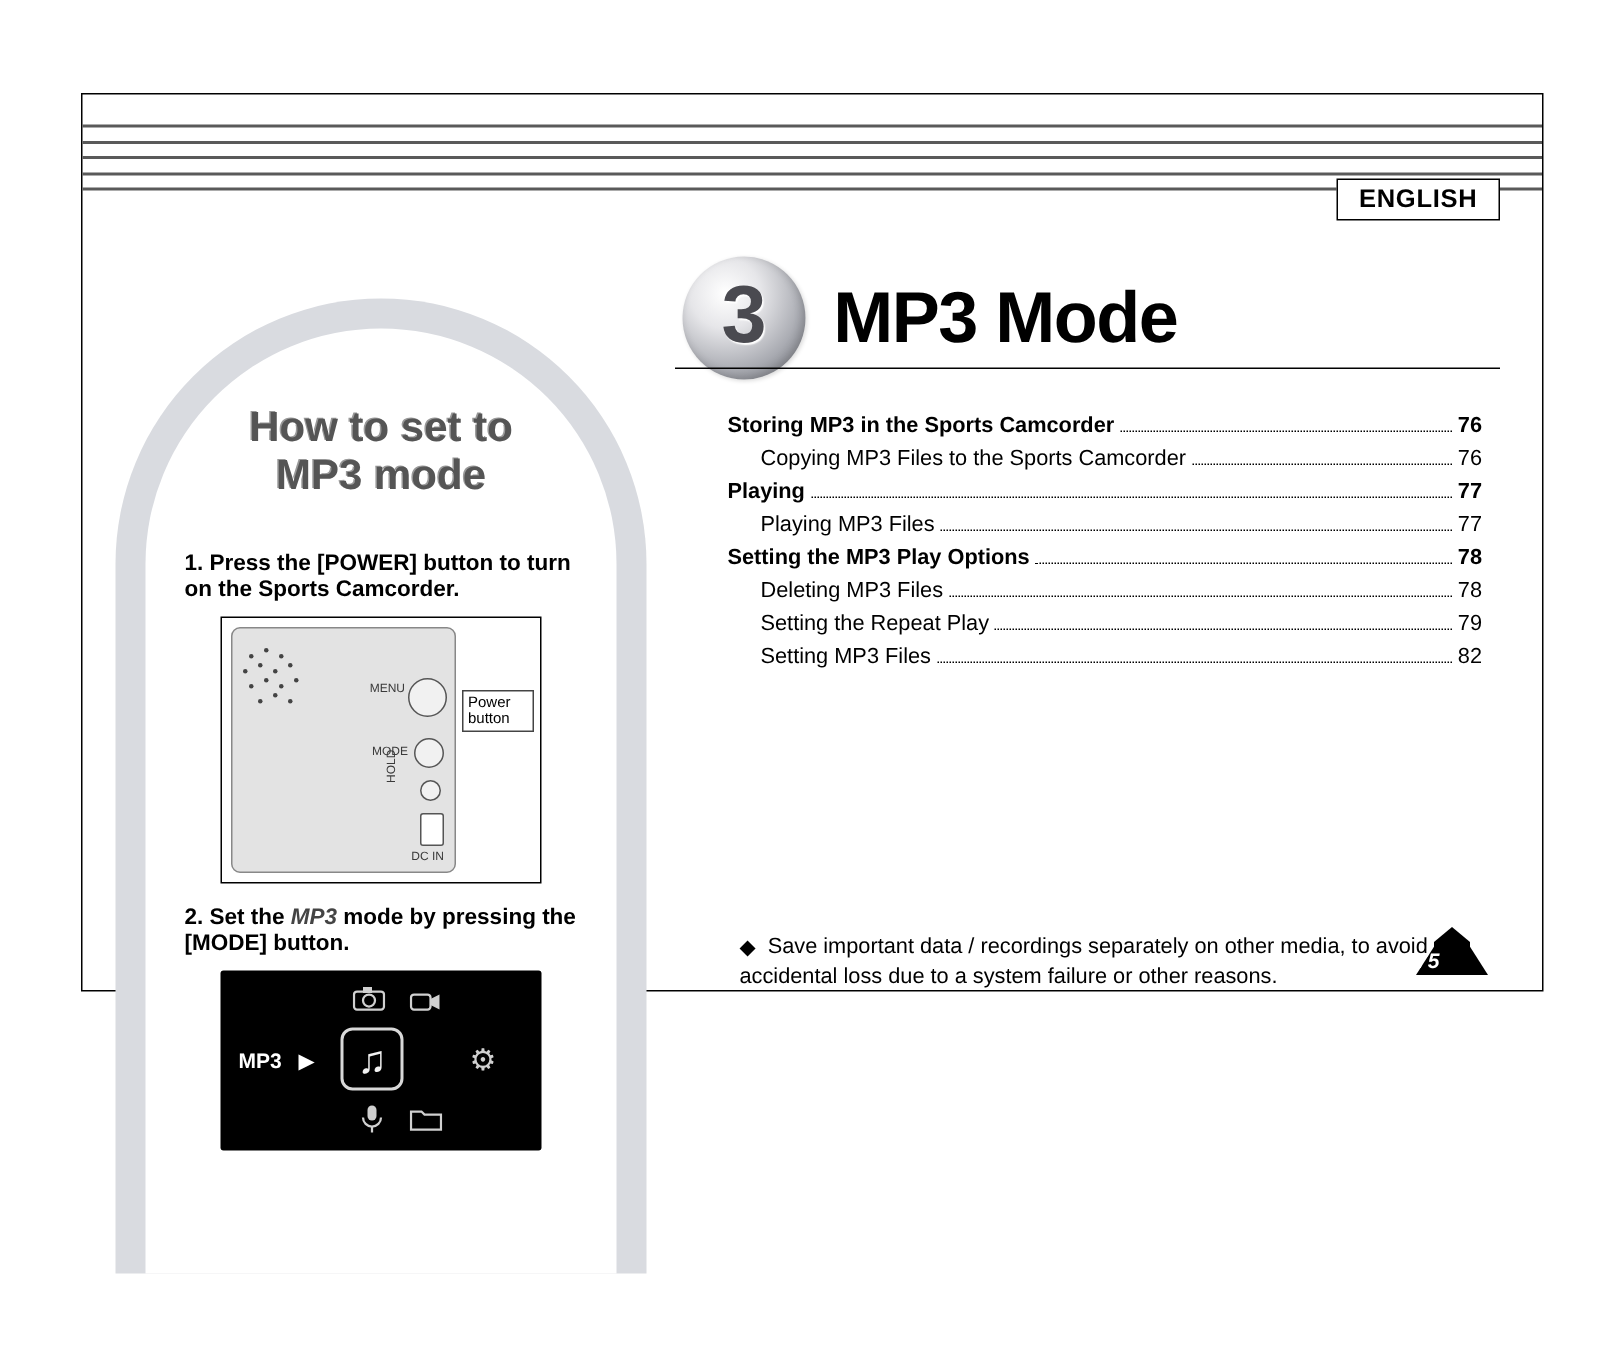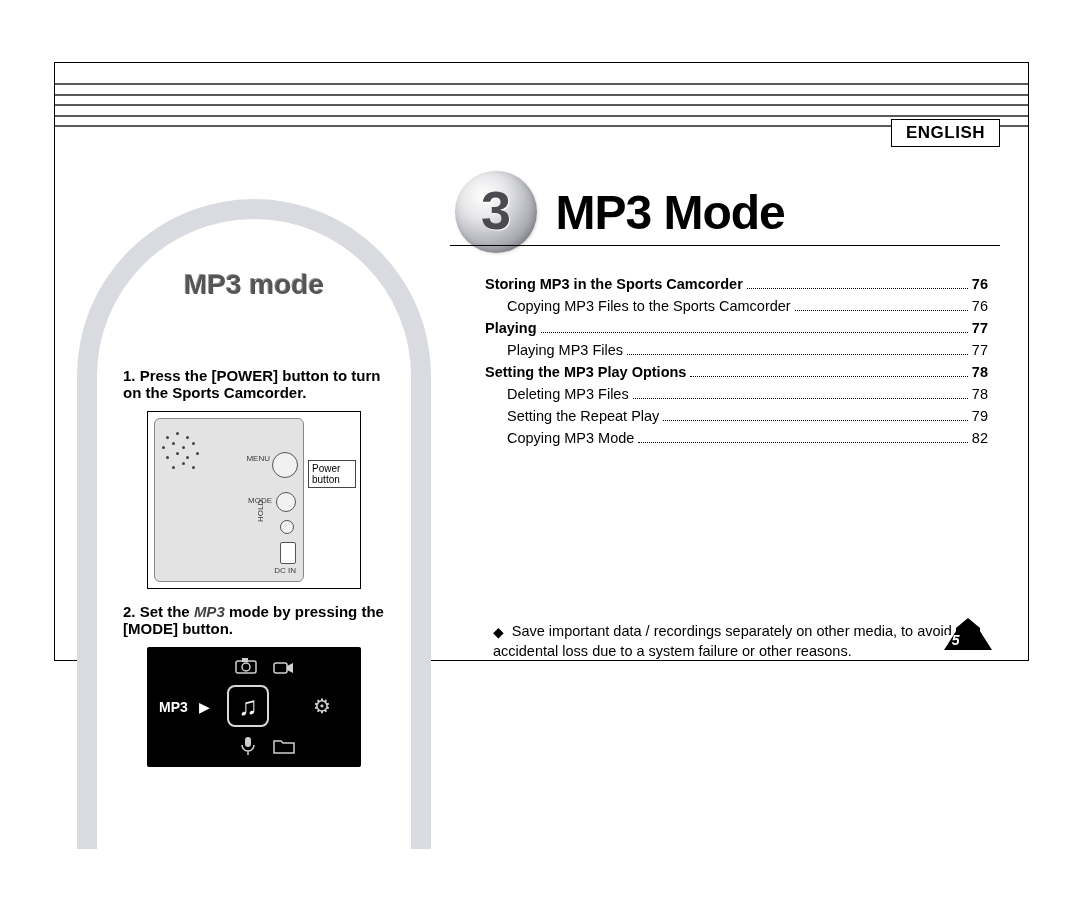--- a/index.html
+++ b/index.html
@@ -247,20 +247,21 @@
       <div></div>
       <div></div>
   </div>
 
   <div class="language-tag">ENGLISH</div>
 
   <div class="sidebar">
     <div class="arch"></div>
     <div class="arch-inner">
       <div class="arch-title">
+        <div>How to set to</div>
         <div>MP3 mode</div>
       </div>
 
       <div class="steps">
         <div class="step">
           <b><span>1. </span><span>Press the [POWER] button to turn on the Sports Camcorder.</span></b>
         </div>
 
         <div class="diagram1">
           <div class="diag-body"></div>
@@ -371,21 +372,21 @@
         <span class="lbl">Deleting MP3 Files</span>
         <span class="dots"></span>
         <span class="pg">78</span>
       </div>
       <div class="row sub">
         <span class="lbl">Setting the Repeat Play</span>
         <span class="dots"></span>
         <span class="pg">79</span>
       </div>
       <div class="row sub">
-        <span class="lbl">Copying MP3 Mode</span>
+        <span class="lbl">Setting MP3 Files</span>
         <span class="dots"></span>
         <span class="pg">82</span>
       </div>
     </div>
 
   <div class="note">
     <span class="note-bullet">◆</span><span class="note-text">Save important data / recordings separately on other media, to avoid accidental loss due to a system failure or other reasons.</span>
   </div>
 
   <div class="page-num-wrap">

